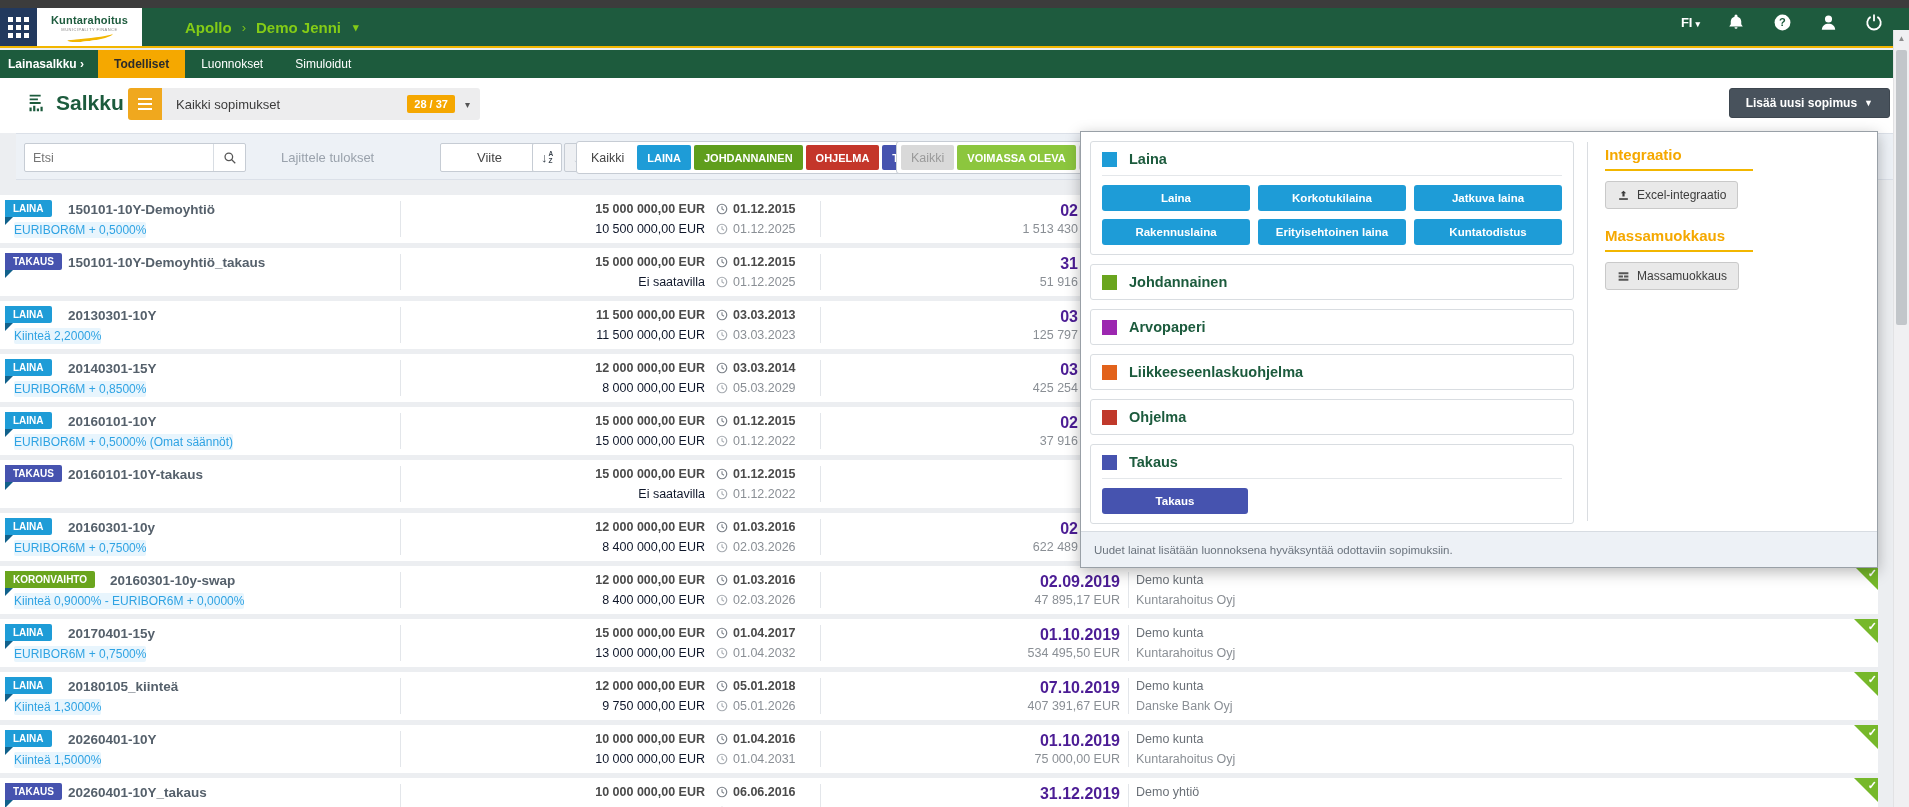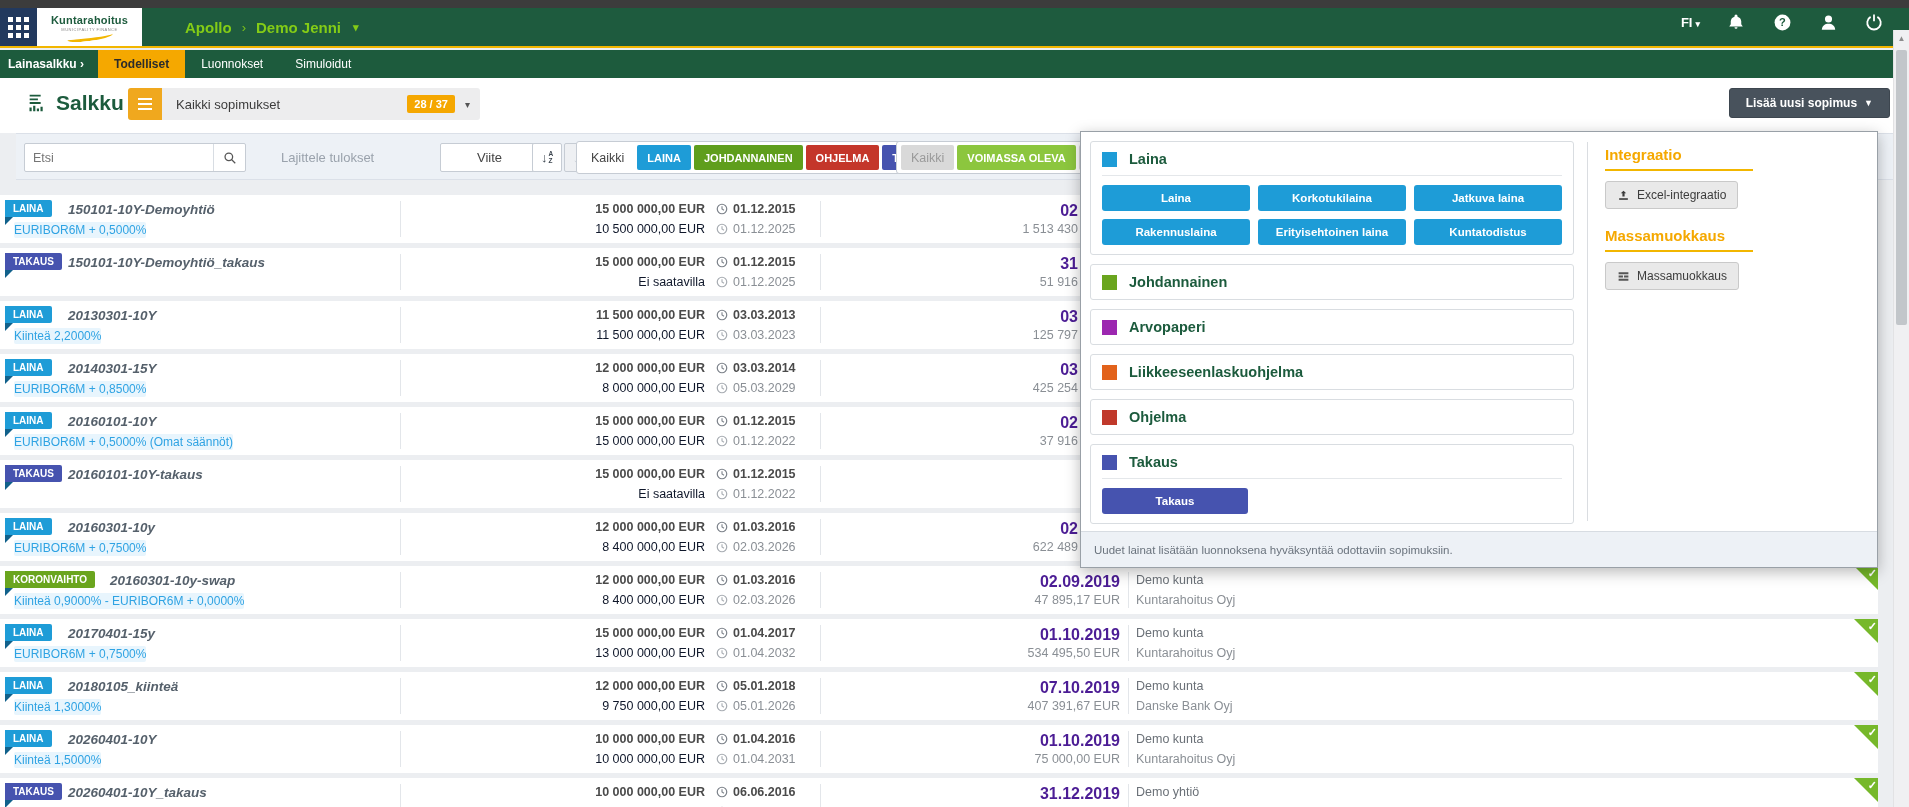--- a/index.html
+++ b/index.html
@@ -100,21 +100,21 @@
   .rows { position:absolute; left:0; top:185px; width:1909px; height:622px; }
   .lrow { position:absolute; left:0; width:1878px; height:48px; background:#fff; cursor:pointer; }
   .vline { position:absolute; top:6px; bottom:6px; width:1px; background:#e3e6ea; }
   .badge { position:absolute; left:5px; top:5px; height:17px; padding:0 8px; color:#fff;
     font-size:10px; font-weight:bold; display:flex; align-items:center; border-radius:0 2px 2px 0; }
   .badge.laina { background:#1e9cd7; }
   .badge.takaus { background:#4653af; }
   .badge.koronvaihto { background:#6aa51e; }
   .badge-fold { position:absolute; left:5px; top:22px; width:0; height:0;
     border-top:8px solid #11618b; border-left:8px solid transparent; transform:scaleX(-1); }
-  .lrow .title { position:absolute; top:7px; font-size:13.5px; font-weight:bold; color:#55606b; white-space:nowrap;font-style:italic; }
+  .lrow .title { position:absolute; top:7px; font-size:13.5px; font-weight:bold; color:#55606b; white-space:nowrap; }
   .rate-chip { position:absolute; left:14px; top:27px; background:#e8f5fd; color:#2fa3e3;
     font-size:12px; padding:1px 0; border-radius:2px; white-space:nowrap; }
   .amt1 { position:absolute; left:420px; width:285px; top:7px; text-align:right; font-size:12.5px;
     font-weight:bold; color:#4a4a4a; }
   .amt2 { position:absolute; left:420px; width:285px; top:27px; text-align:right; font-size:12.5px; color:#0f172a; }
   .dt { position:absolute; left:716px; width:110px; font-size:12.5px; color:#4a4a4a;
     display:flex; align-items:center; gap:5px; }
   .dt.d1 { top:7px; font-weight:bold; }
   .dt.d2 { top:27px; color:#8a8f95; font-weight:normal; }
   .dt svg { flex:none; }

